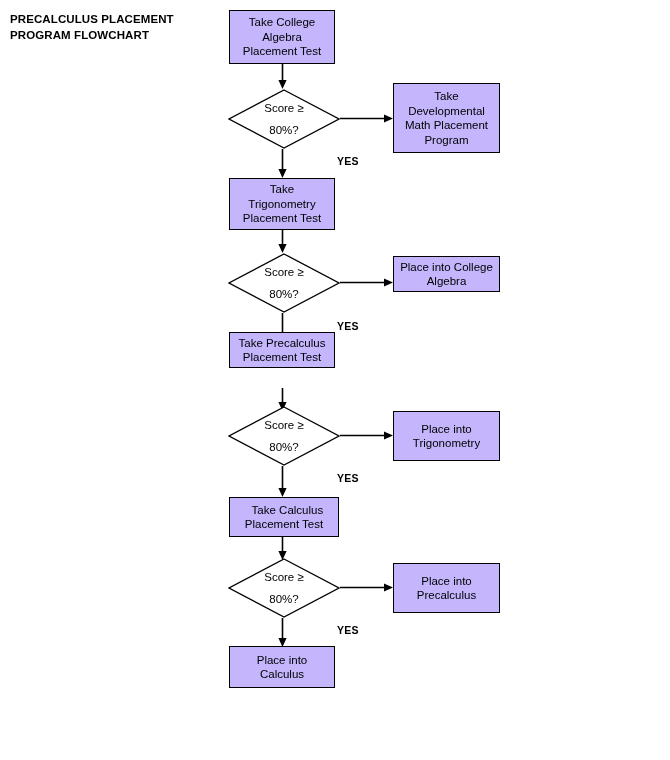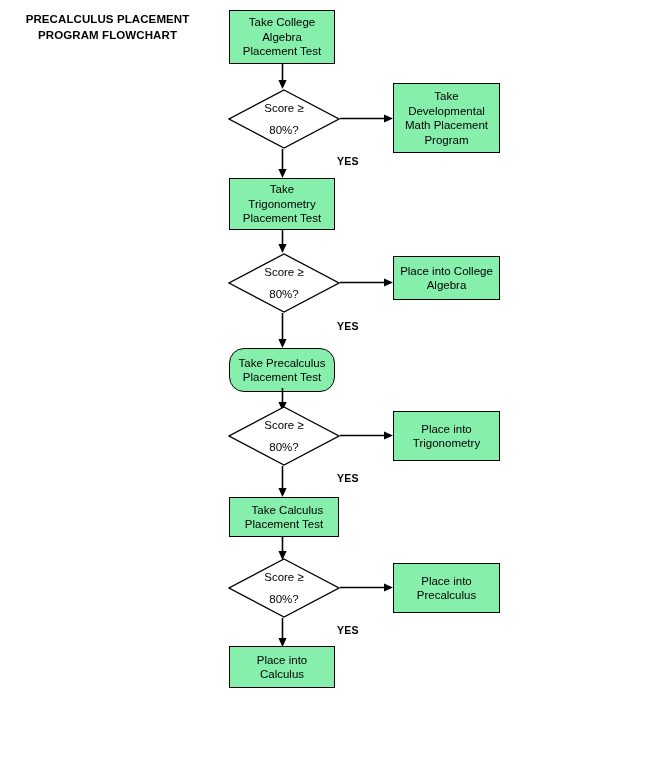--- a/index.html
+++ b/index.html
@@ -23,41 +23,40 @@
     width: 670px;
     height: 760px;
   }
 
   
   .chart-title {
     position: absolute;
     left: 10px;
     top: 11px;
     width: 195px;
-    text-align: center;
     font-size: 11.5px;
     font-weight: bold;
     line-height: 16px;
     letter-spacing: 0.1px;
     white-space: pre-line;
   }
 
   
   .node {
     position: absolute;
     box-sizing: border-box;
     display: flex;
     align-items: center;
     justify-content: center;
     text-align: center;
   }
 
   .process {
     border: 1.6px solid #000000;
-    background: #86efac;
+    background: #c4b5fd;
     font-size: 11.5px;
     line-height: 14.5px;
     white-space: pre-line;
     padding: 12px 3px;
   }
 
   .decision {
     background: transparent;
     font-size: 11.5px;
     line-height: 22px;
@@ -161,32 +160,32 @@
   </div>
 
   <div class="connector" style="left:340px; top:276px; width:55px; height:14px;">
     <svg width="55" height="14" viewBox="0 0 55 14">
       <line x1="0" y1="6.5" x2="45" y2="6.5" stroke="#000" stroke-width="1.6"></line>
       <polygon points="53,6.5 44,2.4 44,10.6" fill="#000"></polygon>
     </svg>
   </div>
   <div class="edge-label" style="left:356px; top:264px;">NO</div>
 
-  <div class="node process" style="left:393px; top:256px; width:107px; height:44px;">Place into College
+  <div class="node process" style="left:393px; top:256px; width:107px; height:36px;">Place into College
 Algebra</div>
 
   <div class="connector" style="left:276px; top:313px; width:14px; height:36px;">
     <svg width="14" height="36" viewBox="0 0 14 36">
       <line x1="6.5" y1="0" x2="6.5" y2="27" stroke="#000" stroke-width="1.6"></line>
       <polygon points="6.5,35 2.4,26 10.6,26" fill="#000"></polygon>
     </svg>
   </div>
   <div class="edge-label" style="left:289px; top:320px;">YES</div>
 
-  <div class="node process" style="left:229px; top:348px; width:106px; height:44px;border-radius:15px;">Take Precalculus
+  <div class="node process" style="left:229px; top:332px; width:106px; height:36px;">Take Precalculus
 Placement Test</div>
 
   <div class="connector" style="left:276px; top:388px; width:14px; height:24px;">
     <svg width="14" height="24" viewBox="0 0 14 24">
       <line x1="6.5" y1="0" x2="6.5" y2="16" stroke="#000" stroke-width="1.6"></line>
       <polygon points="6.5,23 2.4,14 10.6,14" fill="#000"></polygon>
     </svg>
   </div>
 
   <div class="node decision" style="left:228px; top:406px; width:112px; height:60px;">

